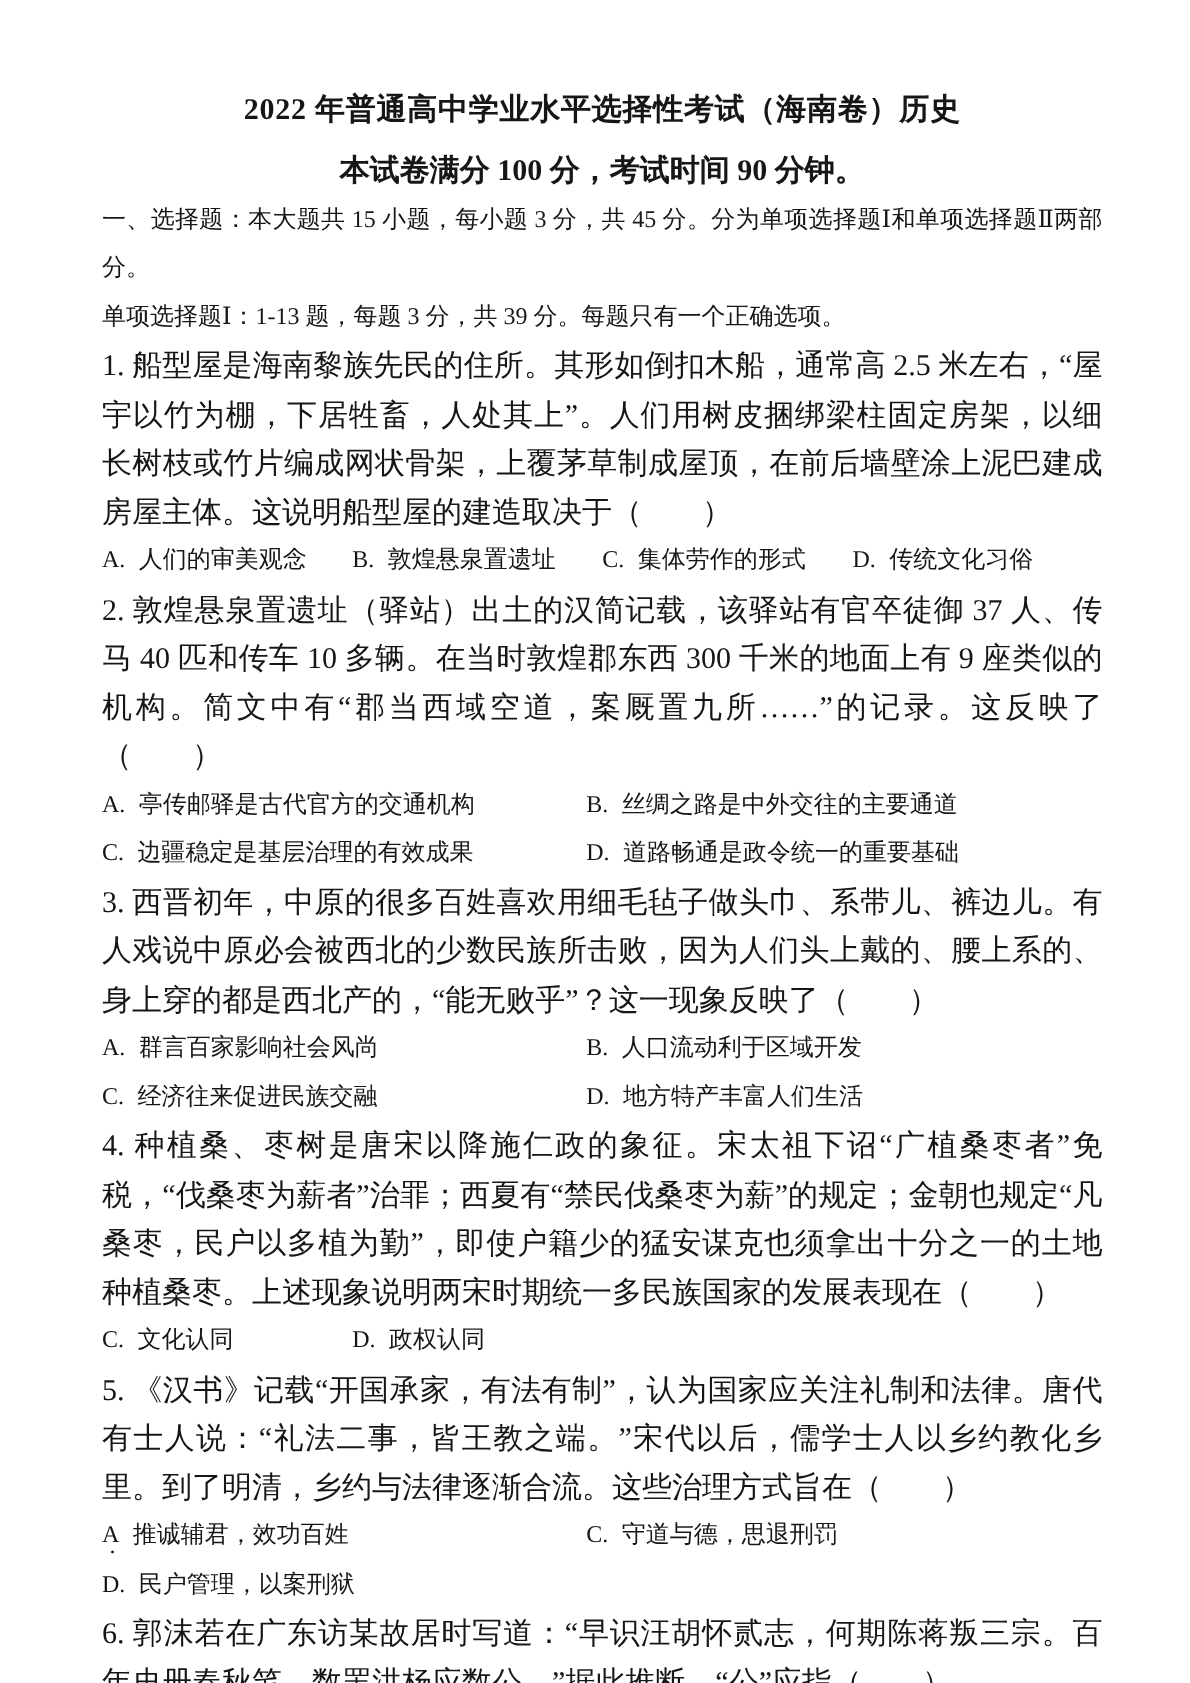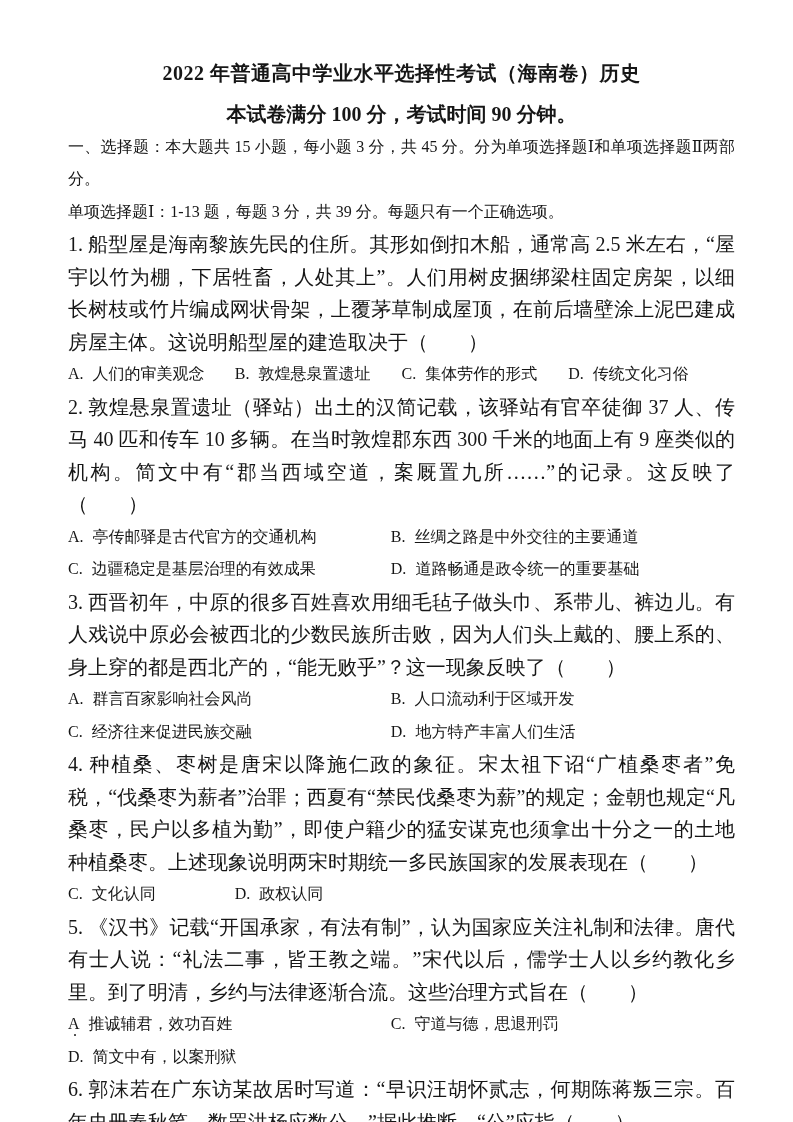--- a/index.html
+++ b/index.html
@@ -98,21 +98,21 @@
   <p class="stem"><span class="qnum">4.</span> <span>种植桑、枣树是唐宋以降施仁政的象征。宋太祖下诏“广植桑枣者”免税，“伐桑枣为薪者”治罪；西夏有“禁民伐桑枣为薪”的规定；金朝也规定“凡桑枣，民户以多植为勤”，即使户籍少的猛安谋克也须拿出十分之一的土地种植桑枣。上述现象说明两宋时期统一多民族国家的发展表现在（　　）</span></p>
   <div class="opts cols4">
     <div class="opt"><span class="olabel">C.</span><span class="otext">文化认同</span></div>
     <div class="opt"><span class="olabel">D.</span><span class="otext">政权认同</span></div>
   </div>
 
   <p class="stem"><span class="qnum">5.</span> <span>《汉书》记载“开国承家，有法有制”，认为国家应关注礼制和法律。唐代有士人说：“礼法二事，皆王教之端。”宋代以后，儒学士人以乡约教化乡里。到了明清，乡约与法律逐渐合流。这些治理方式旨在（　　）</span></p>
   <div class="opts cols2">
     <div class="opt"><span class="olabel">A</span><span class="otext">推诚辅君，效功百姓</span><span class="stray">.</span></div>
     <div class="opt"><span class="olabel">C.</span><span class="otext">守道与德，思退刑罚</span></div>
-    <div class="opt"><span class="olabel">D.</span><span class="otext">简文中有，以案刑狱</span></div>
+    <div class="opt"><span class="olabel">D.</span><span class="otext">民户管理，以案刑狱</span></div>
   </div>
 
   <p class="stem"><span class="qnum">6.</span> <span>郭沫若在广东访某故居时写道：“早识汪胡怀贰志，何期陈蒋叛三宗。百年史册春秋笔，数罢洪杨应数公。”据此推断，“公”应指（　　）</span></p>
   <div class="opts cols4">
     <div class="opt"><span class="olabel">A.</span><span class="otext">林则徐</span></div>
     <div class="opt"><span class="olabel">B.</span><span class="otext">康有为</span></div>
     <div class="opt"><span class="olabel">C.</span><span class="otext">孙中山</span></div>
     <div class="opt"><span class="olabel">D.</span><span class="otext">蔡元培</span></div>
   </div>
 

